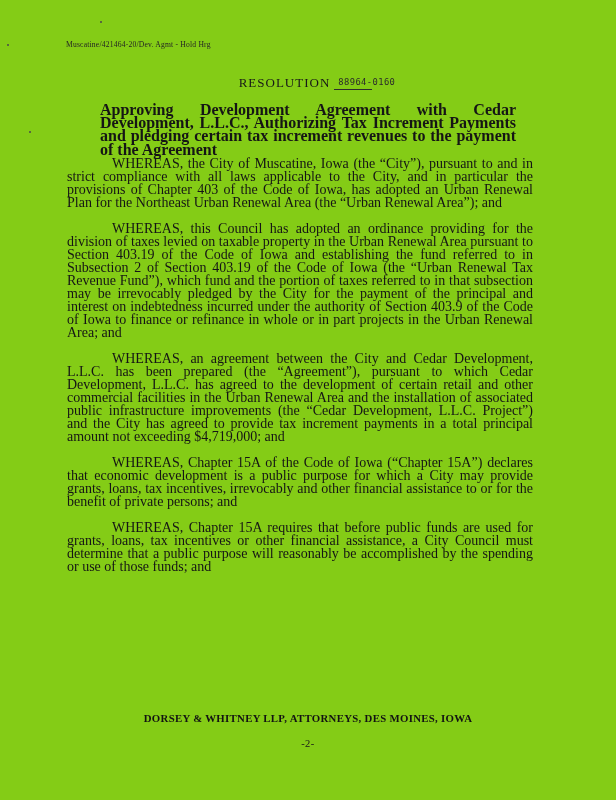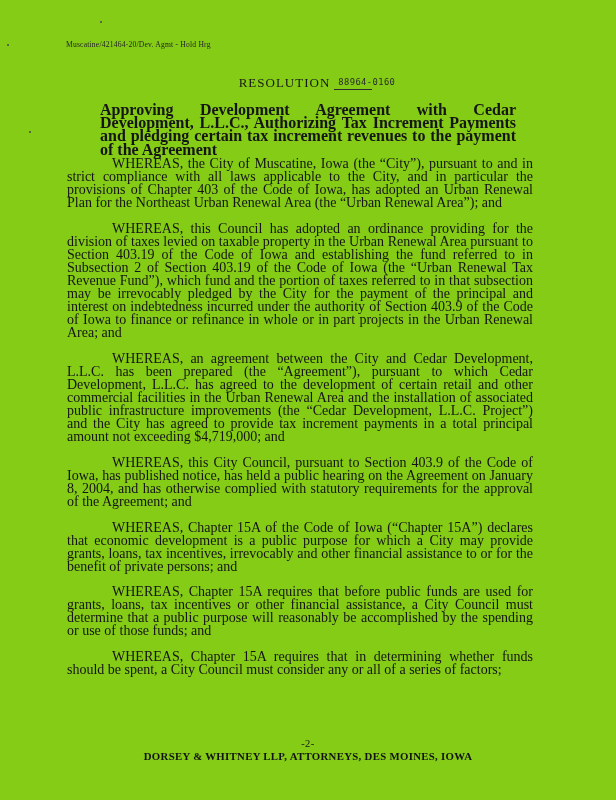--- a/index.html
+++ b/index.html
@@ -113,21 +113,21 @@
     width: 616px;
     text-align: center;
   }
   .footer-pageno {
     top: 738px;
     font-size: 10.5px;
     letter-spacing: 0.5px;
     color: #181818;
   }
   .footer-firm {
-    top: 750px;
+    top: 712px;
     font-size: 10.8px;
     font-weight: bold;
     letter-spacing: 0.3px;
     color: #121212;
   }
 </style>
 </head>
 <body>
 
 <div class="page">
@@ -141,23 +141,21 @@
   <div class="resolution-heading">
     <span class="resolution-label">RESOLUTION</span><span class="resolution-number">88964-0160</span>
   </div>
 
   <div class="doc-title">Approving Development Agreement with Cedar Development, L.L.C., Authorizing Tax Increment Payments and pledging certain tax increment revenues to the payment of the Agreement</div>
 
   <div class="doc-body">
     <p>WHEREAS, the City of Muscatine, Iowa (the “City”), pursuant to and in strict compliance with all laws applicable to the City, and in particular the provisions of Chapter 403 of the Code of Iowa, has adopted an Urban Renewal Plan for the Northeast Urban Renewal Area (the “Urban Renewal Area”); and</p>
     <p>WHEREAS, this Council has adopted an ordinance providing for the division of taxes levied on taxable property in the Urban Renewal Area pursuant to Section 403.19 of the Code of Iowa and establishing the fund referred to in Subsection 2 of Section 403.19 of the Code of Iowa (the “Urban Renewal Tax Revenue Fund”), which fund and the portion of taxes referred to in that subsection may be irrevocably pledged by the City for the payment of the principal and interest on indebtedness incurred under the authority of Section 403.9 of the Code of Iowa to finance or refinance in whole or in part projects in the Urban Renewal Area; and</p>
     <p>WHEREAS, an agreement between the City and Cedar Development, L.L.C. has been prepared (the “Agreement”), pursuant to which Cedar Development, L.L.C. has agreed to the development of certain retail and other commercial facilities in the Urban Renewal Area and the installation of associated public infrastructure improvements (the “Cedar Development, L.L.C. Project”) and the City has agreed to provide tax increment payments in a total principal amount not exceeding $4,719,000; and</p>
-    <p>WHEREAS, this City Council, pursuant to Section 403.9 of the Code of Iowa, has published notice, has held a public hearing on the Agreement on January 8, 2004, and has otherwise complied with statutory requirements for the approval of the Agreement; and</p>
     <p>WHEREAS, Chapter 15A of the Code of Iowa (“Chapter 15A”) declares that economic development is a public purpose for which a City may provide grants, loans, tax incentives, irrevocably and other financial assistance to or for the benefit of private persons; and</p>
     <p>WHEREAS, Chapter 15A requires that before public funds are used for grants, loans, tax incentives or other financial assistance, a City Council must determine that a public purpose will reasonably be accomplished by the spending or use of those funds; and</p>
-    <p>WHEREAS, Chapter 15A requires that in determining whether funds should be spent, a City Council must consider any or all of a series of factors;</p>
   </div>
 
   <div class="footer footer-pageno">-2-</div>
 
   <div class="footer footer-firm">DORSEY &amp; WHITNEY LLP, ATTORNEYS, DES MOINES, IOWA</div>
 
 </div>
 
 </body></html>

